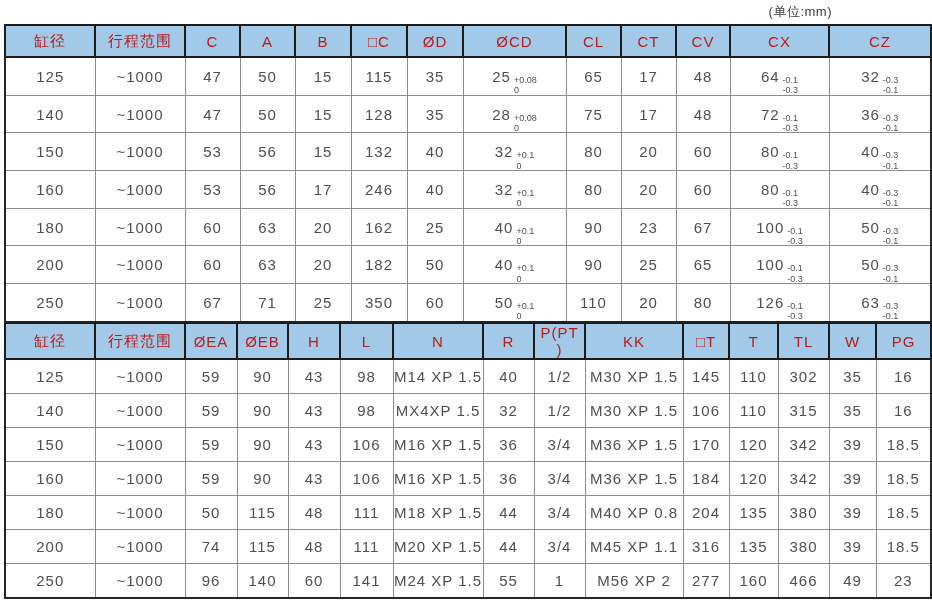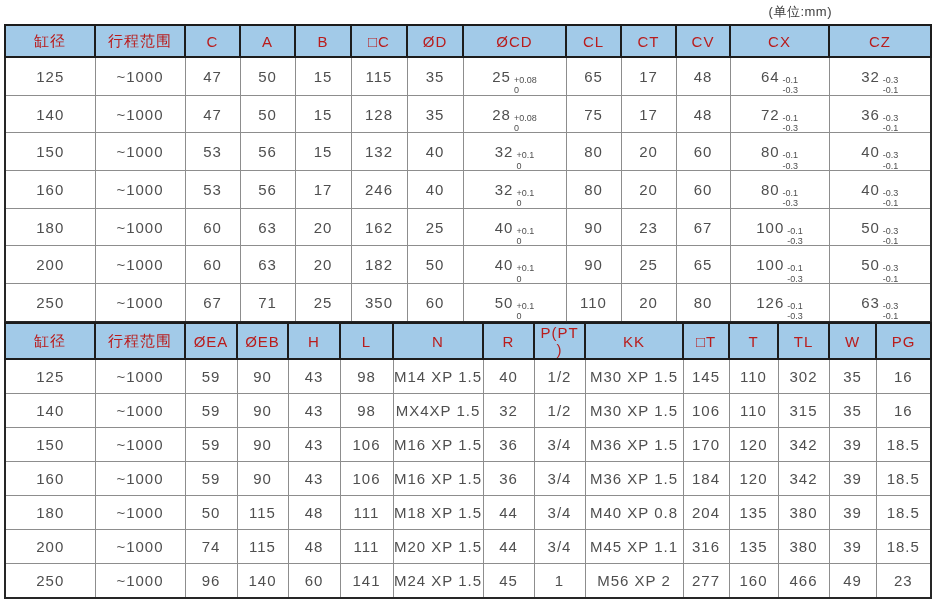--- a/index.html
+++ b/index.html
@@ -488,21 +488,21 @@
           <td>18.5</td>
         </tr>
         <tr>
           <td>250</td>
           <td>~1000</td>
           <td>96</td>
           <td>140</td>
           <td>60</td>
           <td>141</td>
           <td>M24 XP 1.5</td>
-          <td>45</td>
+          <td>55</td>
           <td>1</td>
           <td>M56 XP 2</td>
           <td>277</td>
           <td>160</td>
           <td>466</td>
           <td>49</td>
           <td>23</td>
         </tr>
       </tbody>
   </table>

